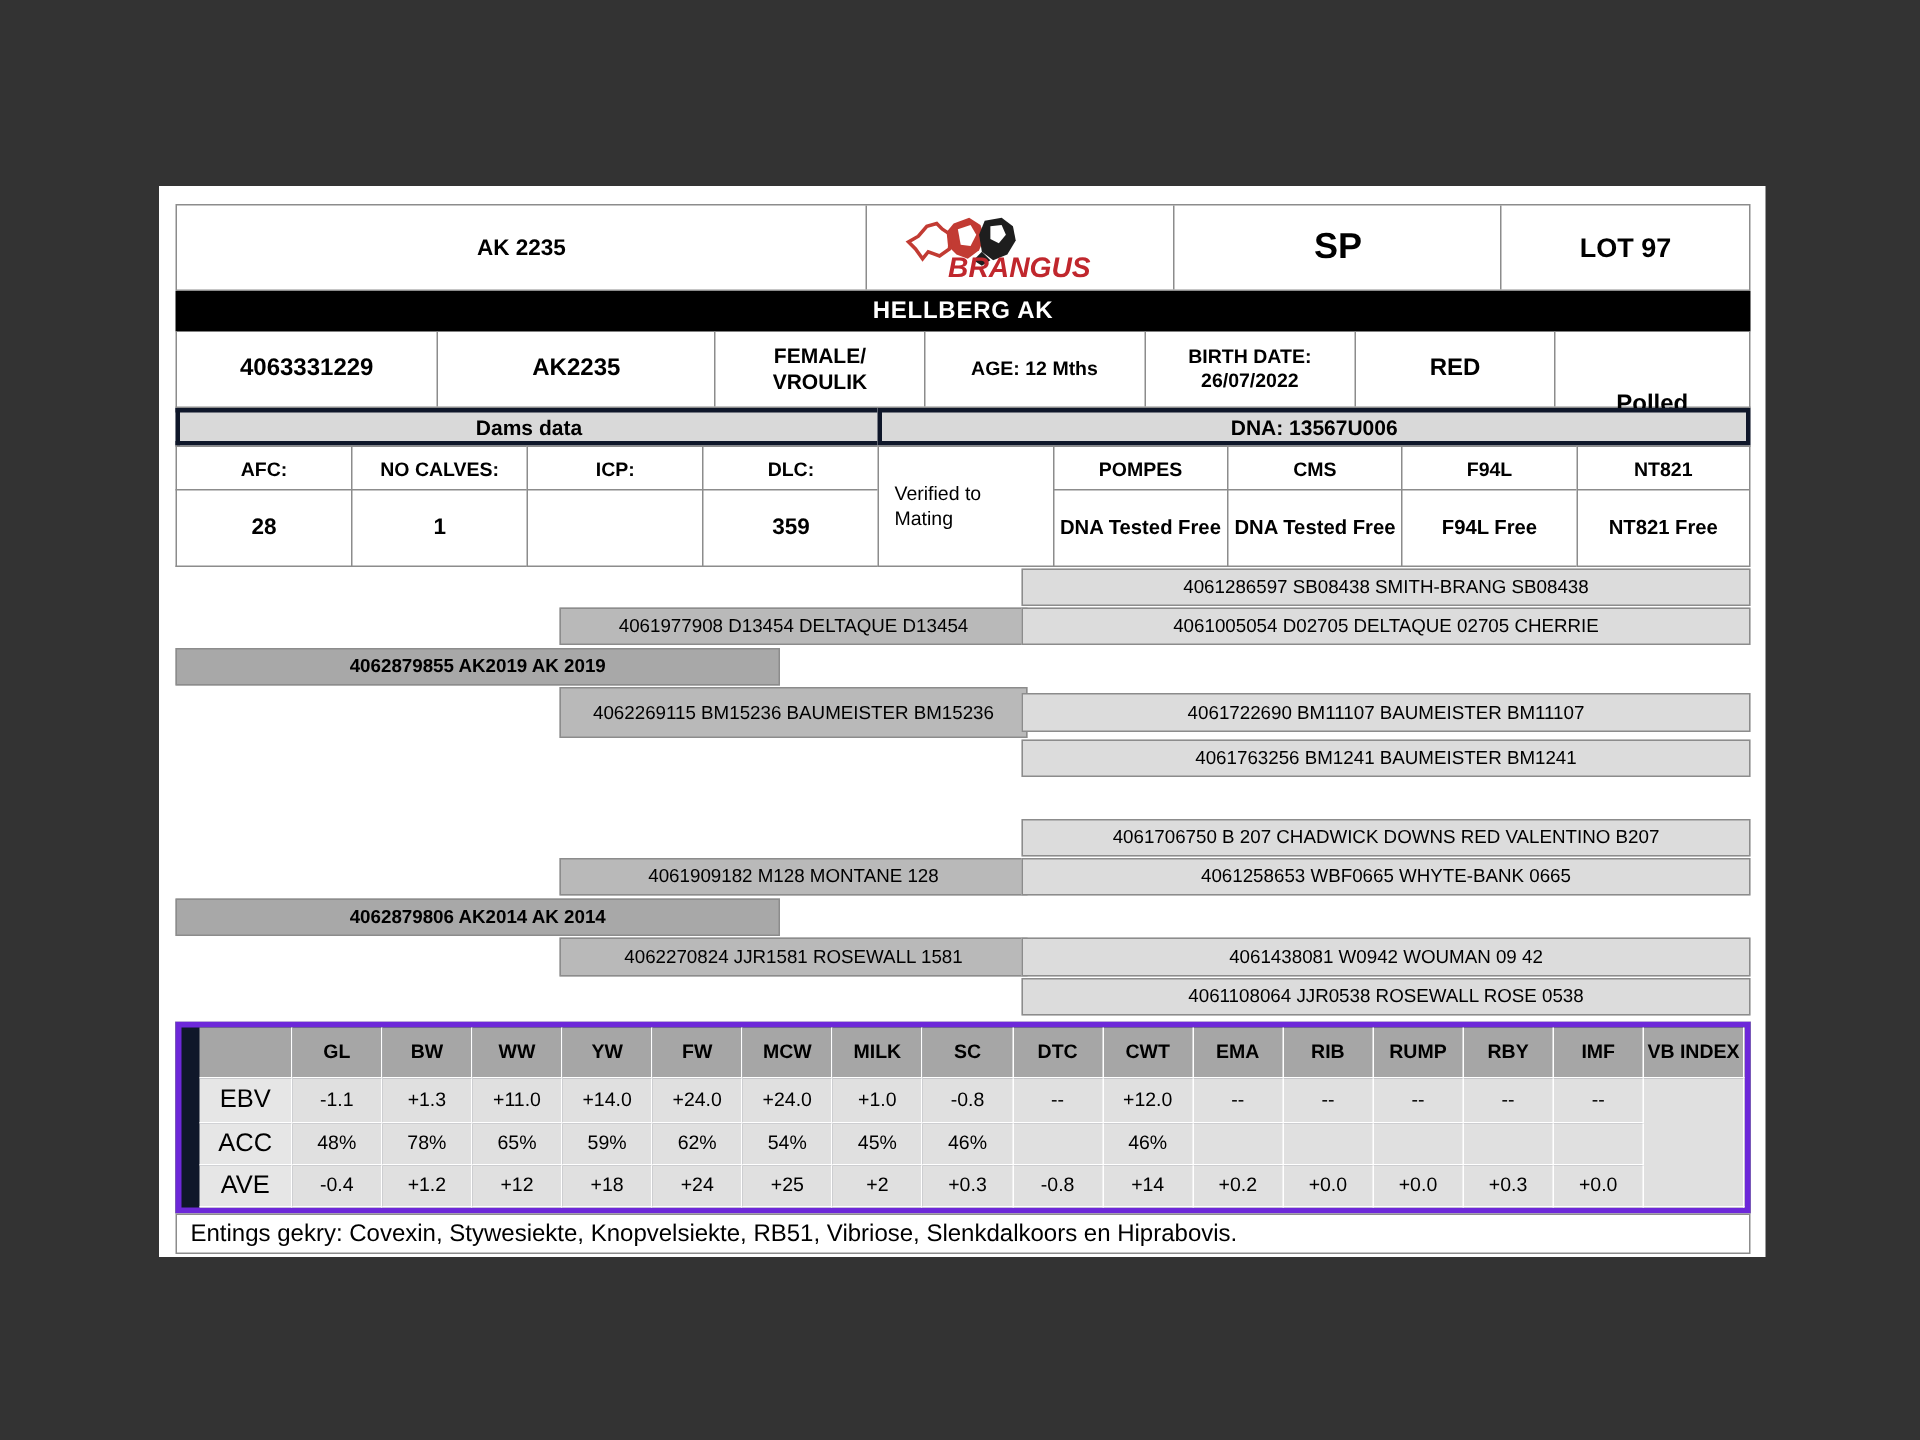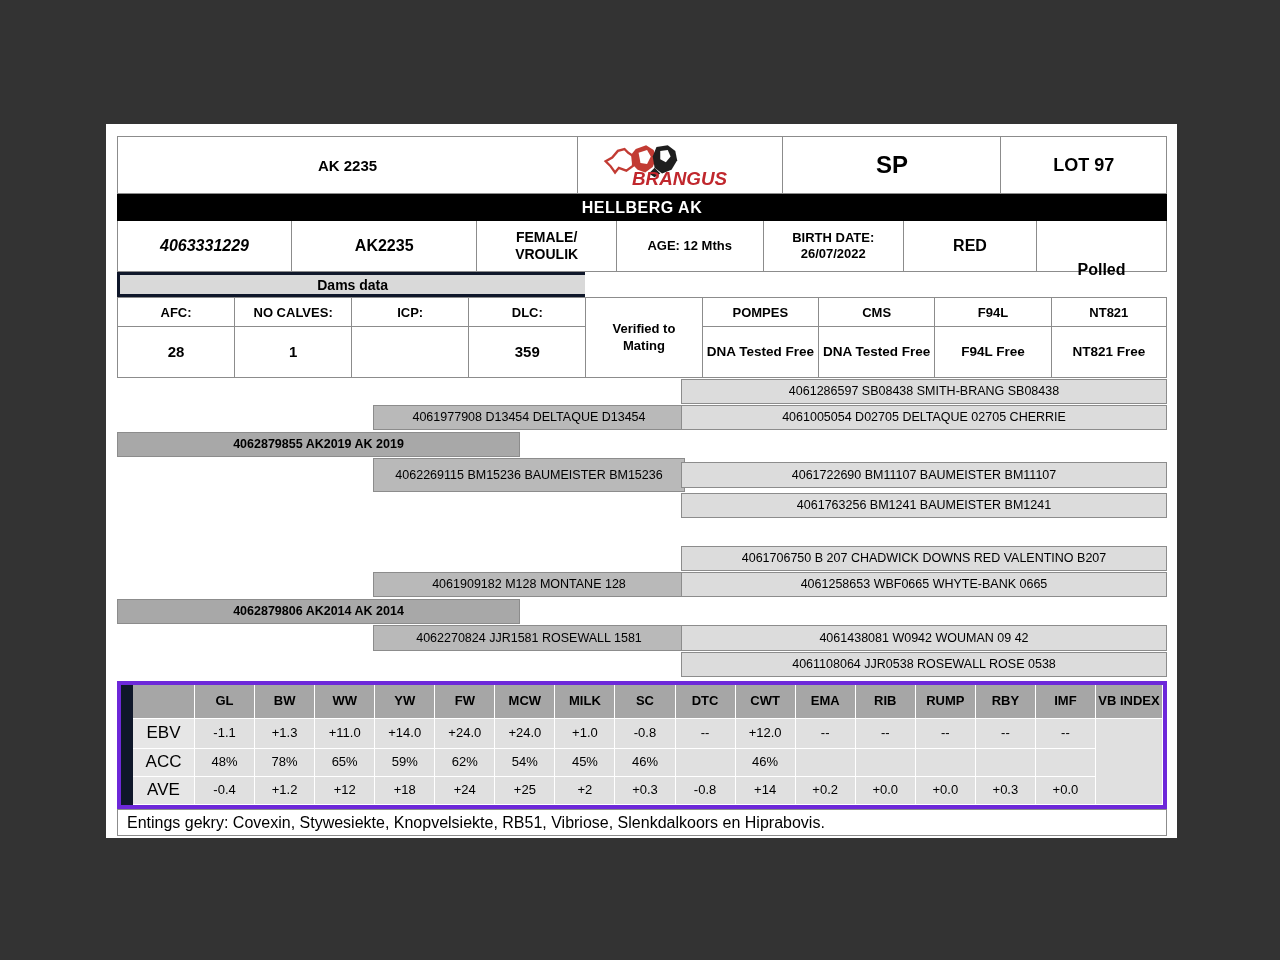--- a/index.html
+++ b/index.html
@@ -18,43 +18,43 @@
 
   
   .name-bar { height:27px; background:#000000; color:#ffffff; font-weight:bold; font-size:16px;
               display:flex; align-items:center; justify-content:center; letter-spacing:.5px; }
 
   
   .info-row { height:51px; display:flex; border:1px solid #8c8c8c; border-top:none; }
   .info-cell { border-right:1px solid #8c8c8c; display:flex; flex-direction:column; align-items:center; justify-content:center;
                font-weight:bold; line-height:1.25; text-align:center; }
   .info-cell:last-child { border-right:none; }
-  .w1{width:16.6%; font-size:16px;font-style:italic;} .w2{width:17.7%; font-size:16px;} .w3{width:13.3%; font-size:14px;}
+  .w1{width:16.6%; font-size:16px;} .w2{width:17.7%; font-size:16px;} .w3{width:13.3%; font-size:14px;}
   .w4{width:14.0%; font-size:13px;} .w5{width:13.4%; font-size:13px;} .w6{width:12.7%; font-size:16px;} .w7{width:12.3%; font-size:16px;margin-top:48px;}
 
   
   .dams-dna-row { height:25px; display:flex; }
   .band-cell { background:#d9d9d9; border:3px solid #0f172a; font-weight:bold; font-size:14px;
                display:flex; align-items:center; justify-content:center; }
   .band-left { width:44.6%; border-right:none; }
   .band-right { width:55.4%; }
 
   
   .data-block { height:81px; display:flex; }
   .db-left { width:44.6%; display:flex; }
   .db-right { width:55.4%; display:flex; }
   .db-col { flex:1; display:flex; flex-direction:column; }
   .db-hdr { height:29px; border:1px solid #8c8c8c; border-right:none; border-bottom:none; font-weight:bold; font-size:13px;
             display:flex; align-items:center; justify-content:center; }
   .db-val { flex:1; border:1px solid #8c8c8c; border-right:none; font-weight:bold; font-size:15px; text-align:center;
             display:flex; align-items:center; justify-content:center; line-height:1.3; padding:0 4px; }
   .db-left .db-col:first-child .db-hdr, .db-left .db-col:first-child .db-val { }
   .db-right .db-col:last-child .db-hdr, .db-right .db-col:last-child .db-val { border-right:1px solid #8c8c8c; }
-  .db-verified { width:20%; border:1px solid #8c8c8c; border-right:none; font-weight:bold; font-size:13px; text-align:center;
-                 display:flex; align-items:center; justify-content:center; line-height:1.3; padding:0 20px; }
+  .db-verified { width:20%; border:1px solid #8c8c8c; border-right:none; font-weight:normal; font-size:13px; 
+                 display:flex; align-items:center; justify-content:center; line-height:1.3; padding:0 10px; }
   .db-test-val { font-size:13.5px; }
 
   
   .pedigree { height:303px; position:relative; background:#ffffff; }
   .pbox { position:absolute; border:1px solid #8c8c8c; display:flex; align-items:center; justify-content:center;
           text-align:center; font-size:12.5px; line-height:1.2; padding:0 4px; }
   .col-l { left:0; width:403px; background:#a8a8a8; font-weight:bold; }
   .col-m { left:256px; width:312px; background:#b9b9b9; }
   .col-r { left:564px; width:486px; background:#dcdcdc; }
   .r1{top:1px;height:25px} .r2{top:27px;height:25px} .r3{top:54px;height:25px}
@@ -112,20 +112,21 @@
       <div class="info-cell w5">
         <span>BIRTH DATE:</span>
         <span>26/07/2022</span>
       </div>
       <div class="info-cell w6">RED</div>
       <div class="info-cell w7">Polled</div>
     </div>
 
     <div class="dams-dna-row">
       <div class="band-cell band-left">Dams data</div>
+      <div class="band-cell band-right">DNA: 13567U006</div>
     </div>
 
     <div class="data-block">
       <div class="db-left">
         <div class="db-col">
           <div class="db-hdr">AFC:</div>
           <div class="db-val">28</div>
         </div>
         <div class="db-col">
           <div class="db-hdr">NO CALVES:</div>

